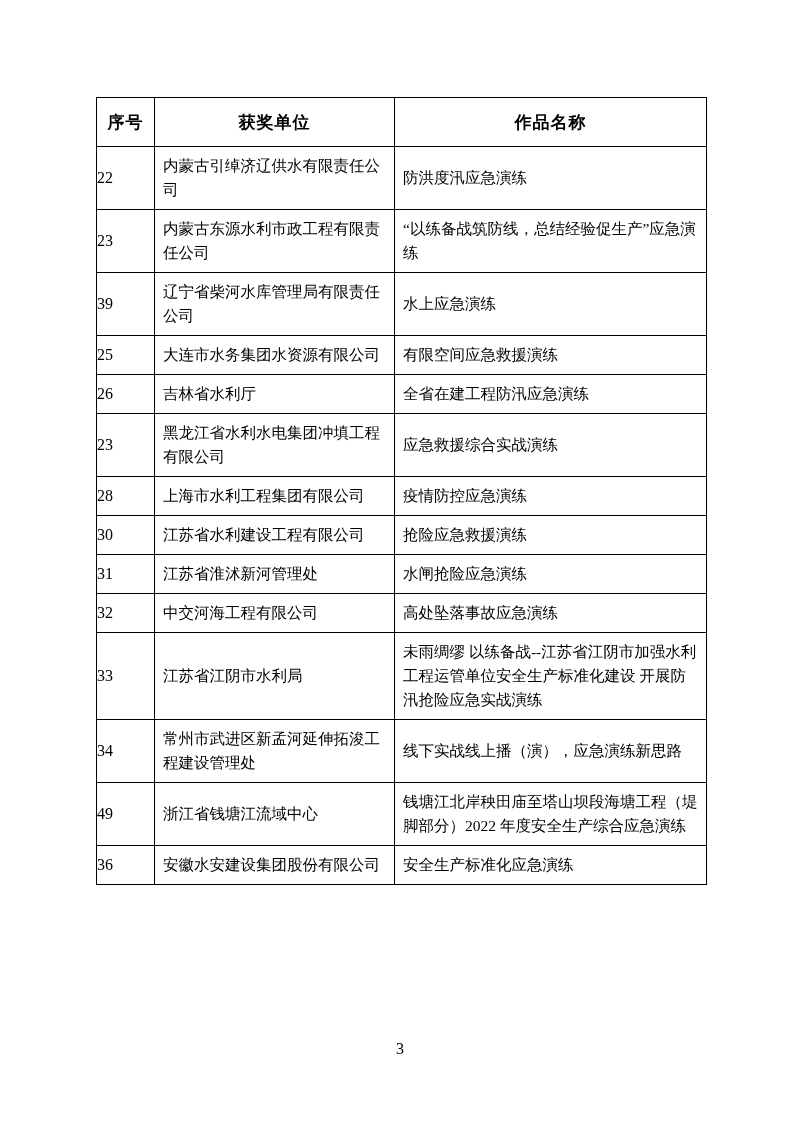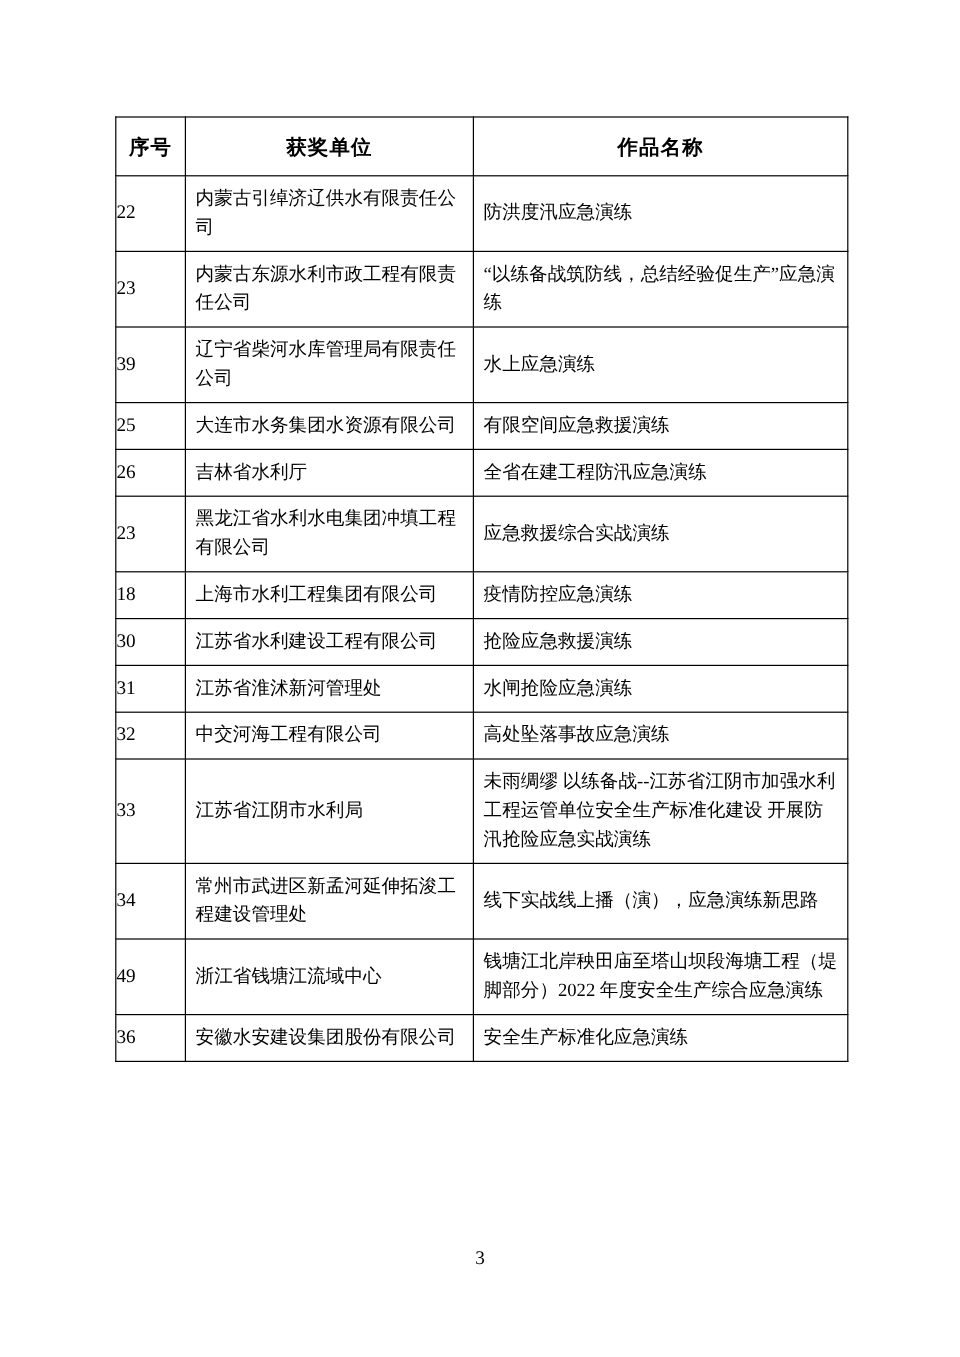--- a/index.html
+++ b/index.html
@@ -147,21 +147,21 @@
         <tr>
           <td class="no-cell">23</td>
           <td class="unit-cell">
               <span class="txt">黑龙江省水利水电集团冲填工程有限公司</span>
             </td>
           <td class="work-cell">
               <span class="txt">应急救援综合实战演练</span>
             </td>
         </tr>
         <tr>
-          <td class="no-cell">18</td>
+          <td class="no-cell">28</td>
           <td class="unit-cell">
               <span class="txt">上海市水利工程集团有限公司</span>
             </td>
           <td class="work-cell">
               <span class="txt">疫情防控应急演练</span>
             </td>
         </tr>
         <tr>
           <td class="no-cell">30</td>
           <td class="unit-cell">

